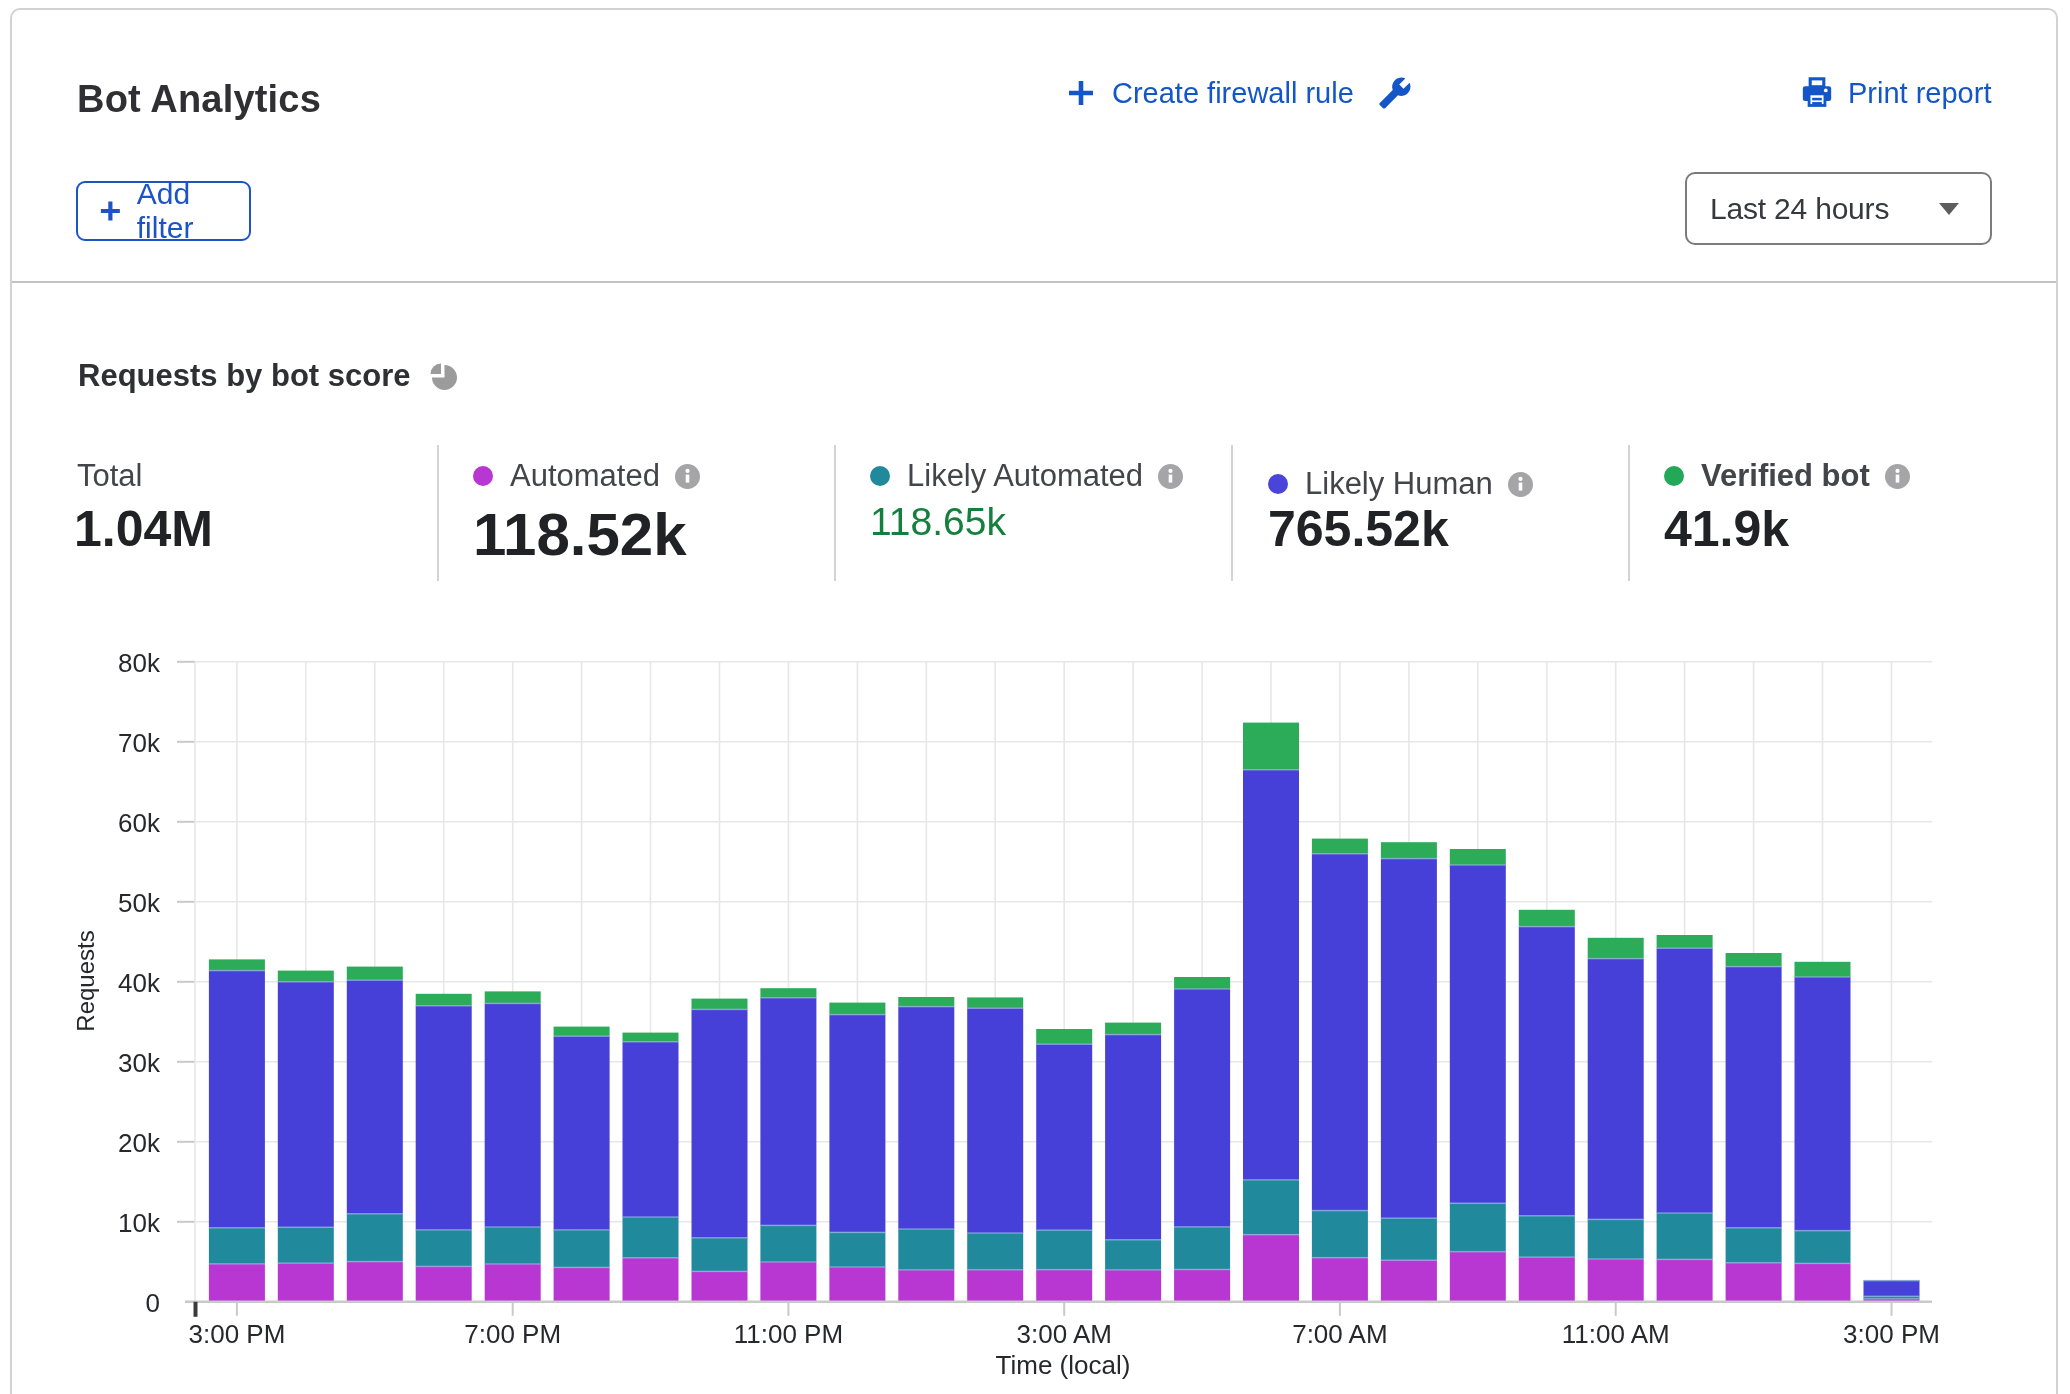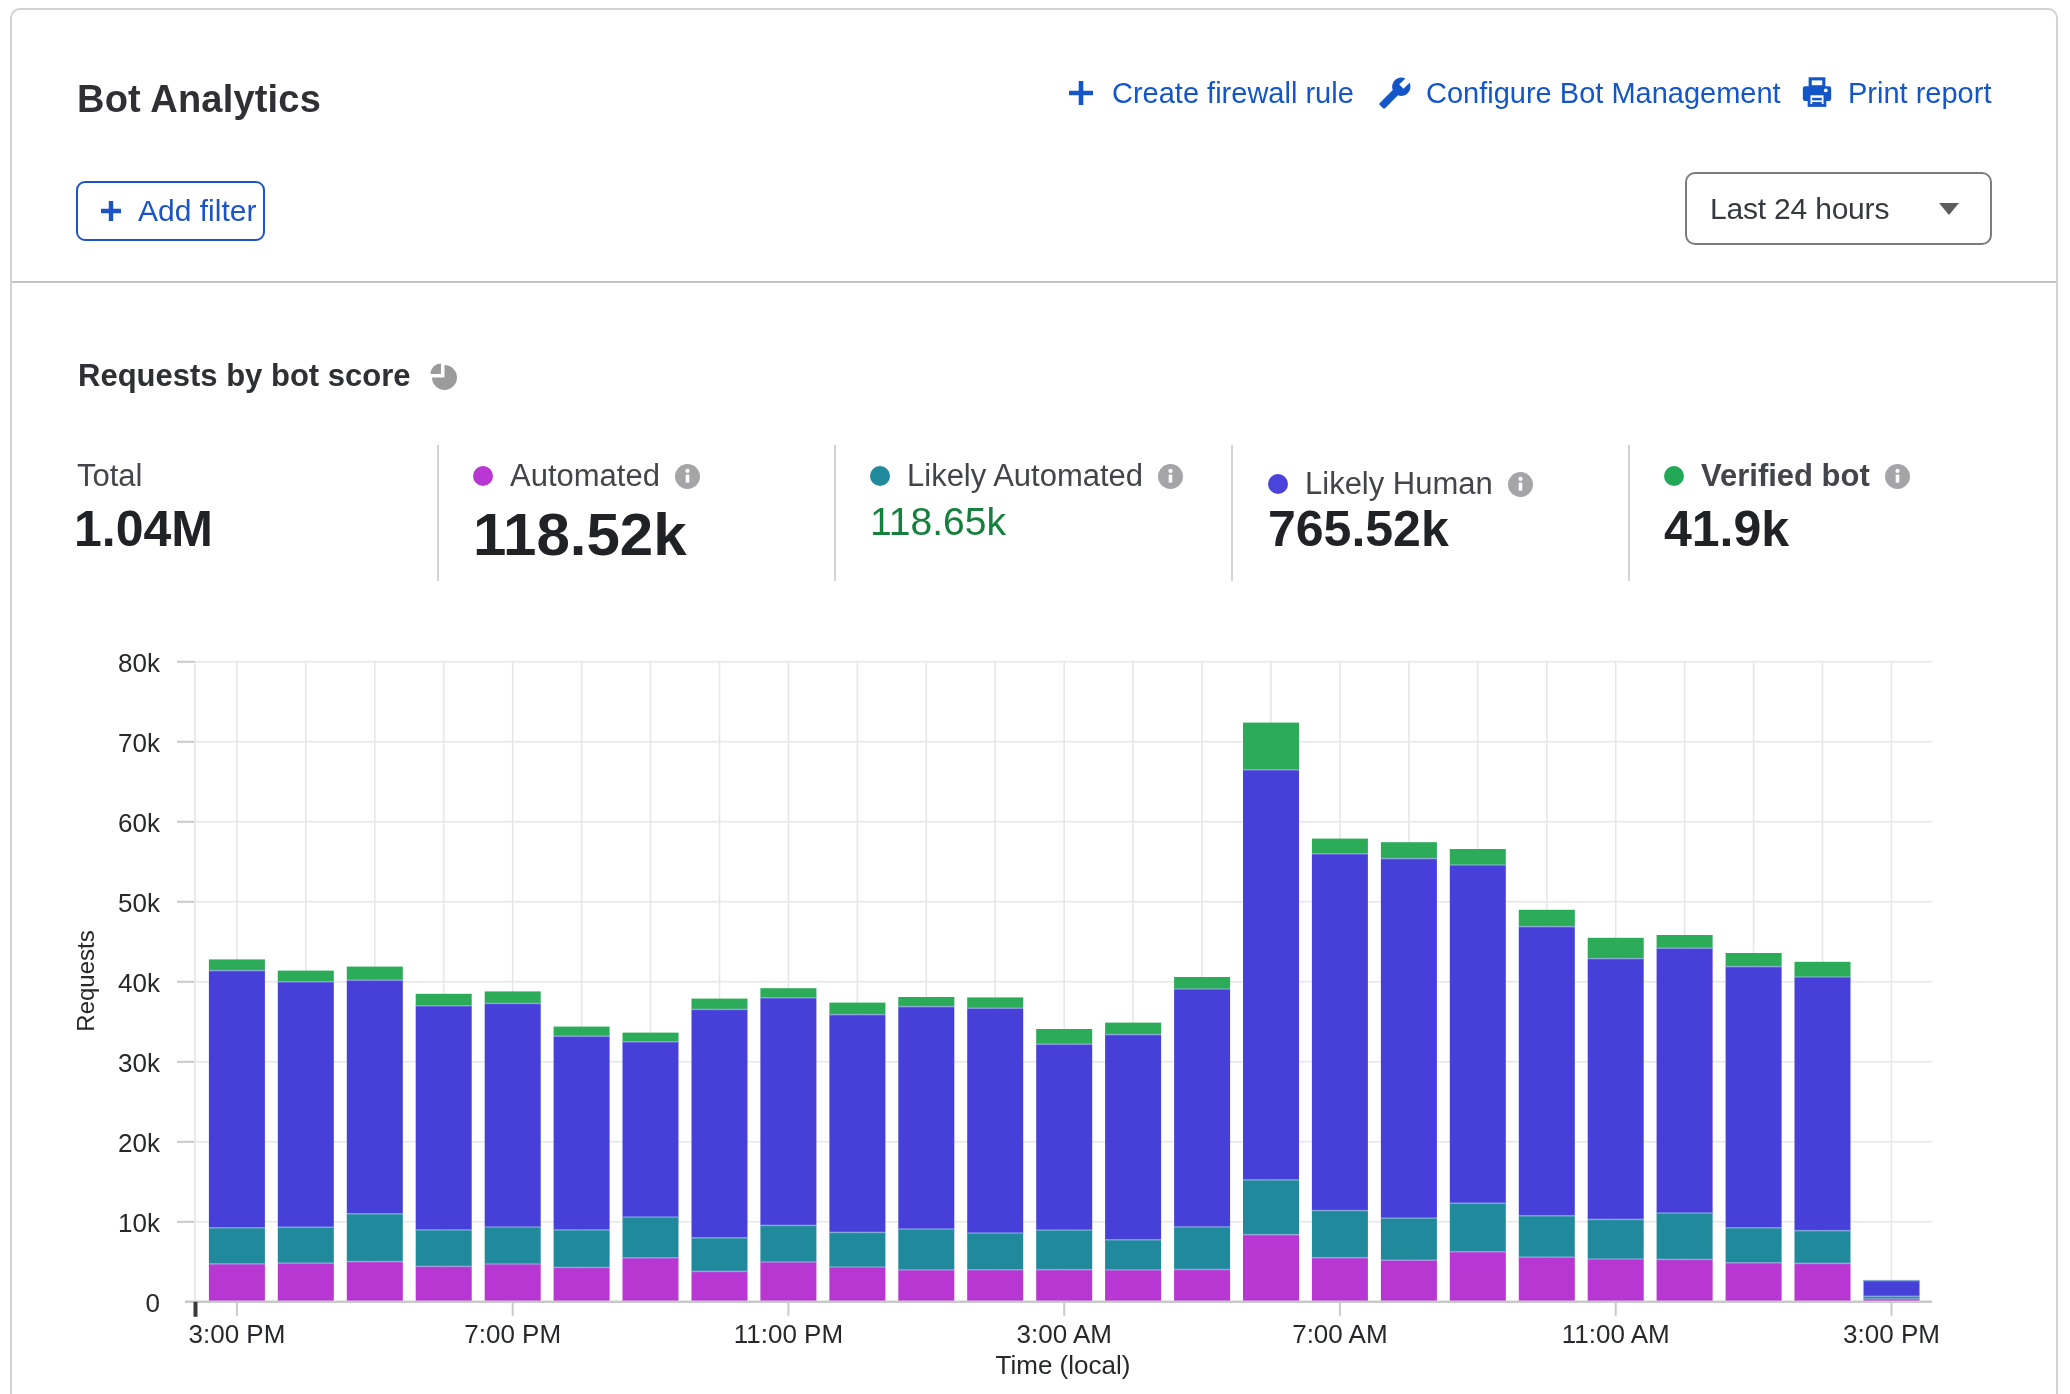--- a/index.html
+++ b/index.html
@@ -19,35 +19,34 @@
       <path d="M17 5v24M5 17h24" stroke="#1456c8" stroke-width="4.6" fill="none"></path>
     </svg>
     <span>Create firewall rule</span>
   </div>
 <div class="link" style="left:1378px">
     <svg width="34" height="34" viewBox="0 0 24 24">
       <g transform="scale(-1,1) translate(-24,0)">
         <path fill="#1456c8" d="M22.7 19l-9.1-9.1c.9-2.3.4-5-1.5-6.9-2-2-5-2.4-7.4-1.3L9 6l-3 3-4.3-4.3C.6 7.1 1 10.1 3 12.1c1.9 1.9 4.6 2.4 6.9 1.5l9.1 9.1c.4.4 1 .4 1.4 0l2.3-2.3c.5-.4.5-1 0-1.4z"></path>
       </g>
     </svg>
-    <span>Configure Bot Management</span>
   </div>
 <div class="link" style="left:1800px">
     <svg width="34" height="34" viewBox="0 0 24 24">
       <rect x="7.2" y="2" width="9.6" height="5.6" fill="none" stroke="#1456c8" stroke-width="2.2"></rect>
       <path fill="#1456c8" d="M3.6 7.2 H20.4 Q22 7.2 22 8.8 V16 Q22 17.6 20.4 17.6 H3.6 Q2 17.6 2 16 V8.8 Q2 7.2 3.6 7.2 Z"></path>
       <circle cx="18.2" cy="10.2" r="1.3" fill="#fff"></circle>
       <rect x="6.4" y="12.6" width="11.2" height="8.2" fill="#fff" stroke="#1456c8" stroke-width="2"></rect>
       <rect x="8.6" y="15.4" width="6.8" height="1.8" fill="#1456c8"></rect>
       <rect x="8.6" y="18.4" width="6.8" height="1.8" fill="#1456c8"></rect>
     </svg>
     <span>Print report</span>
   </div>
 
-<div style="position:absolute;left:76px;top:181px;width:189px;height:60px;border:2.5px solid #1c53c6;border-radius:9px;display:flex;align-items:center;justify-content:flex-start;padding-left:21px;box-sizing:border-box;color:#1c53c6;font-size:30px;">
+<div style="position:absolute;left:76px;top:181px;width:175px;height:60px;border:2.5px solid #1c53c6;border-radius:9px;display:flex;align-items:center;justify-content:flex-start;padding-left:21px;box-sizing:border-box;color:#1c53c6;font-size:30px;">
 <svg width="24" height="24" viewBox="0 0 24 24" style="margin-right:15px">
       <path d="M12 2v20M2 12h20" stroke="#1c53c6" stroke-width="4.4" fill="none"></path>
     </svg>
 Add filter</div>
 
 <div style="position:absolute;left:1685px;top:172px;width:303px;height:69px;border:2px solid #7c7c7c;border-radius:10px;display:flex;align-items:center;">
 <span style="margin-left:23px;font-size:30px;color:#36393e;letter-spacing:-0.2px">Last 24 hours</span>
 <svg width="20" height="12" viewBox="0 0 20 12" style="position:absolute;right:31px;top:29px">
       <path d="M0 0h20L10 12z" fill="#5d5d5d"></path>
     </svg>

